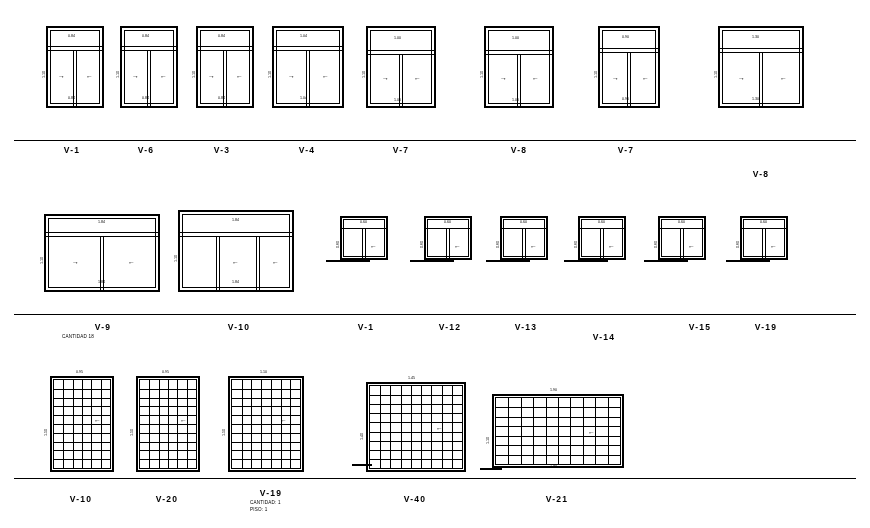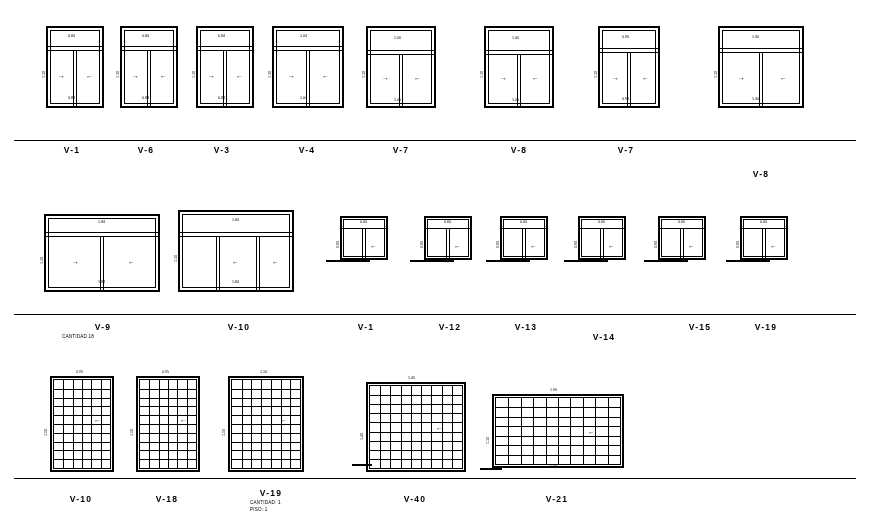--- a/index.html
+++ b/index.html
@@ -358,21 +358,21 @@
         <div class="hline" style="top: 50%;"></div>
         <div class="hline" style="top: 60%;"></div>
         <div class="hline" style="top: 70%;"></div>
         <div class="hline" style="top: 80%;"></div>
         <div class="hline" style="top: 90%;"></div>
       </div>
     <div class="dim" style="left:26px;top:-6px;">0.95</div>
     <div class="dimv" style="left:-6px;top:60px;">1.50</div>
     <div class="arrow" style="left:44px;top:40px;">←</div>
   </div>
-  <div class="tag" style="left:134px;top:494px;width:66px;">V-18</div>
+  <div class="tag" style="left:134px;top:494px;width:66px;">V-20</div>
 
   <div class="win" style="left:228px;top:376px;width:76px;height:96px;">
     <div class="frame thick"></div>
     <div class="inner" id="grid-v19" style="left:3px;top:3px;right:3px;bottom:3px;">
         <div class="vline" style="left: 14.2857%;"></div>
         <div class="vline" style="left: 28.5714%;"></div>
         <div class="vline" style="left: 42.8571%;"></div>
         <div class="vline" style="left: 57.1429%;"></div>
         <div class="vline" style="left: 71.4286%;"></div>
         <div class="vline" style="left: 85.7143%;"></div>

